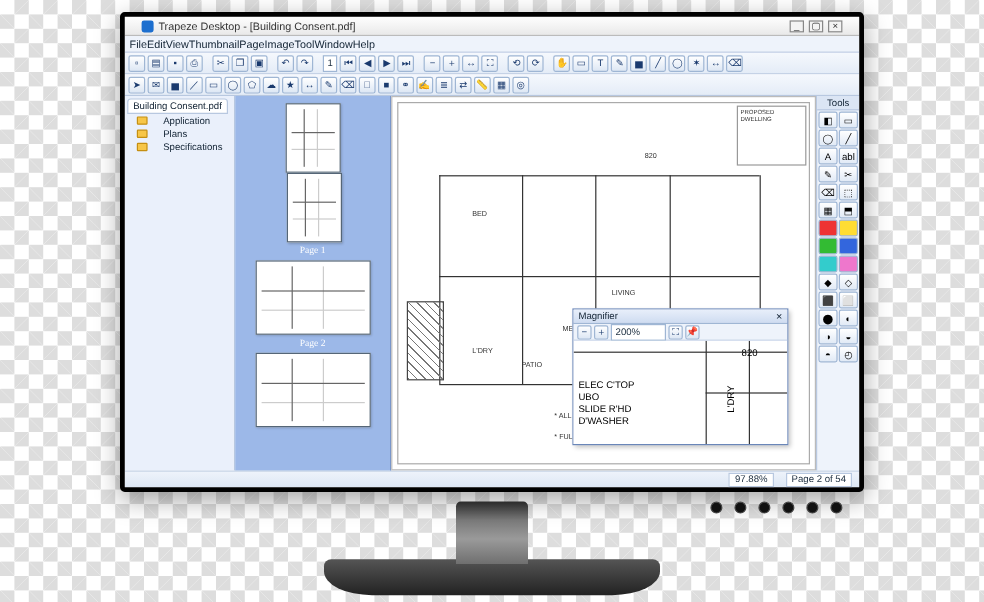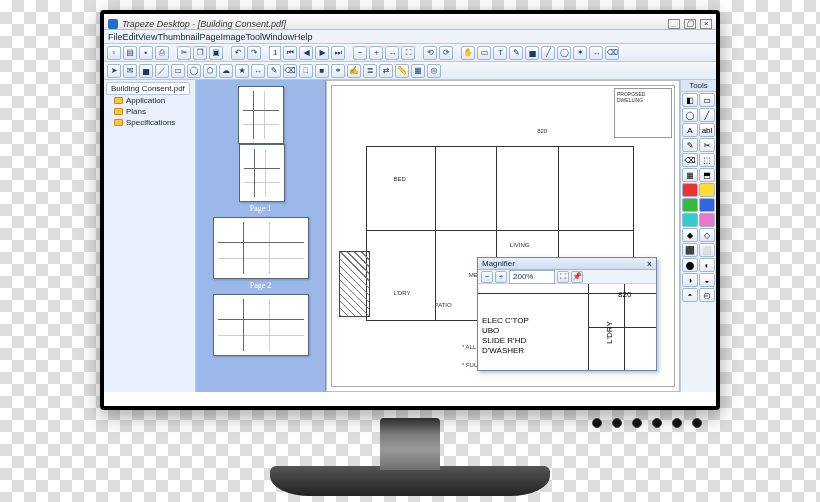--- a/index.html
+++ b/index.html
@@ -72,26 +72,25 @@
     inset: 0;
     background: #fff;
     overflow: hidden;
   }
 
   
   .titlebar {
     height: 16px;
     background: linear-gradient(#fefefe,#e9e9e9);
     display: flex;
-    align-items: flex-end;
-    padding: 0 4px;
+    align-items: center;
+    padding: 0 14px;
     font-size: 9px;
     color: #333;
     border-bottom: 1px solid #bbb;
-    font-style: italic;
   }
   .titlebar .app-icon {
     width: 10px; height: 10px;
     background: #1d6fcf;
     border-radius: 2px;
     margin-right: 4px;
   }
   .titlebar .wincontrols {
     margin-left: auto;
     display: flex;
@@ -172,21 +171,21 @@
     border: 1px solid #b8c8e0;
     border-radius: 3px 3px 0 0;
     padding: 1px 4px;
     font-size: 8px;
     color: #123;
     display: inline-block;
   }
   .tree-item {
     display: flex;
     align-items: center;
-    gap: 3px;
+    gap: 13px;
     font-size: 8px;
     color: #123;
     padding: 1px 0 1px 8px;
   }
   .folder-icon {
     width: 9px; height: 7px;
     background: #f7c648;
     border: 1px solid #c58f12;
     border-radius: 1px;
   }
@@ -582,20 +581,24 @@
           <span class="p-btn">◐</span>
           <span class="p-btn">◑</span>
           <span class="p-btn">◒</span>
           <span class="p-btn">◓</span>
           <span class="p-btn">◴</span>
         </div>
       </div>
 
     </div>
 
+    <div class="statusbar">
+      <span class="sb-box">97.88%</span>
+      <span class="sb-box">Page 2 of 54</span>
+    </div>
 
   </div>
 
   <div class="hw-buttons">
     <span></span>
       <span></span>
       <span></span>
       <span></span>
       <span></span>
       <span></span>

